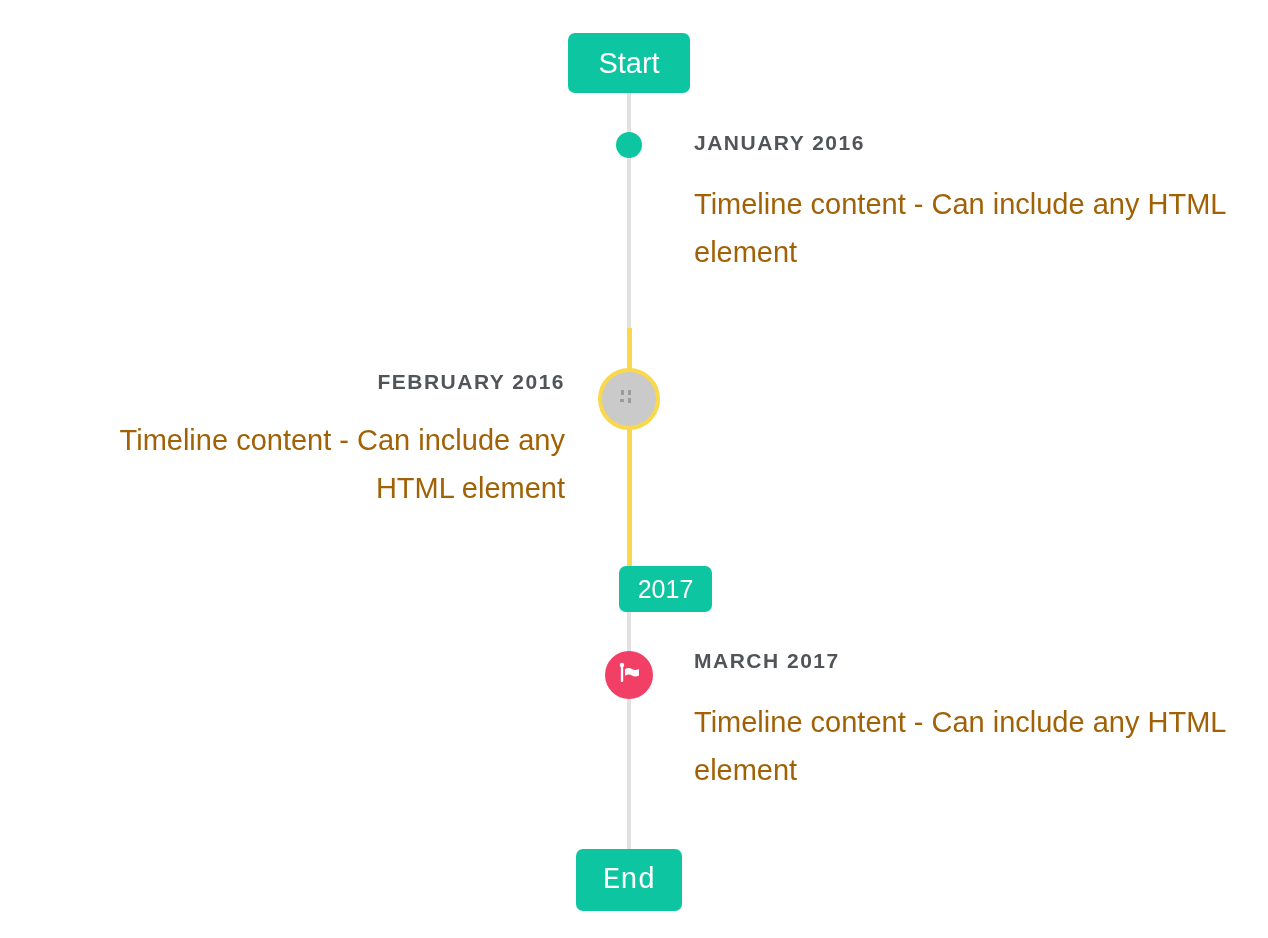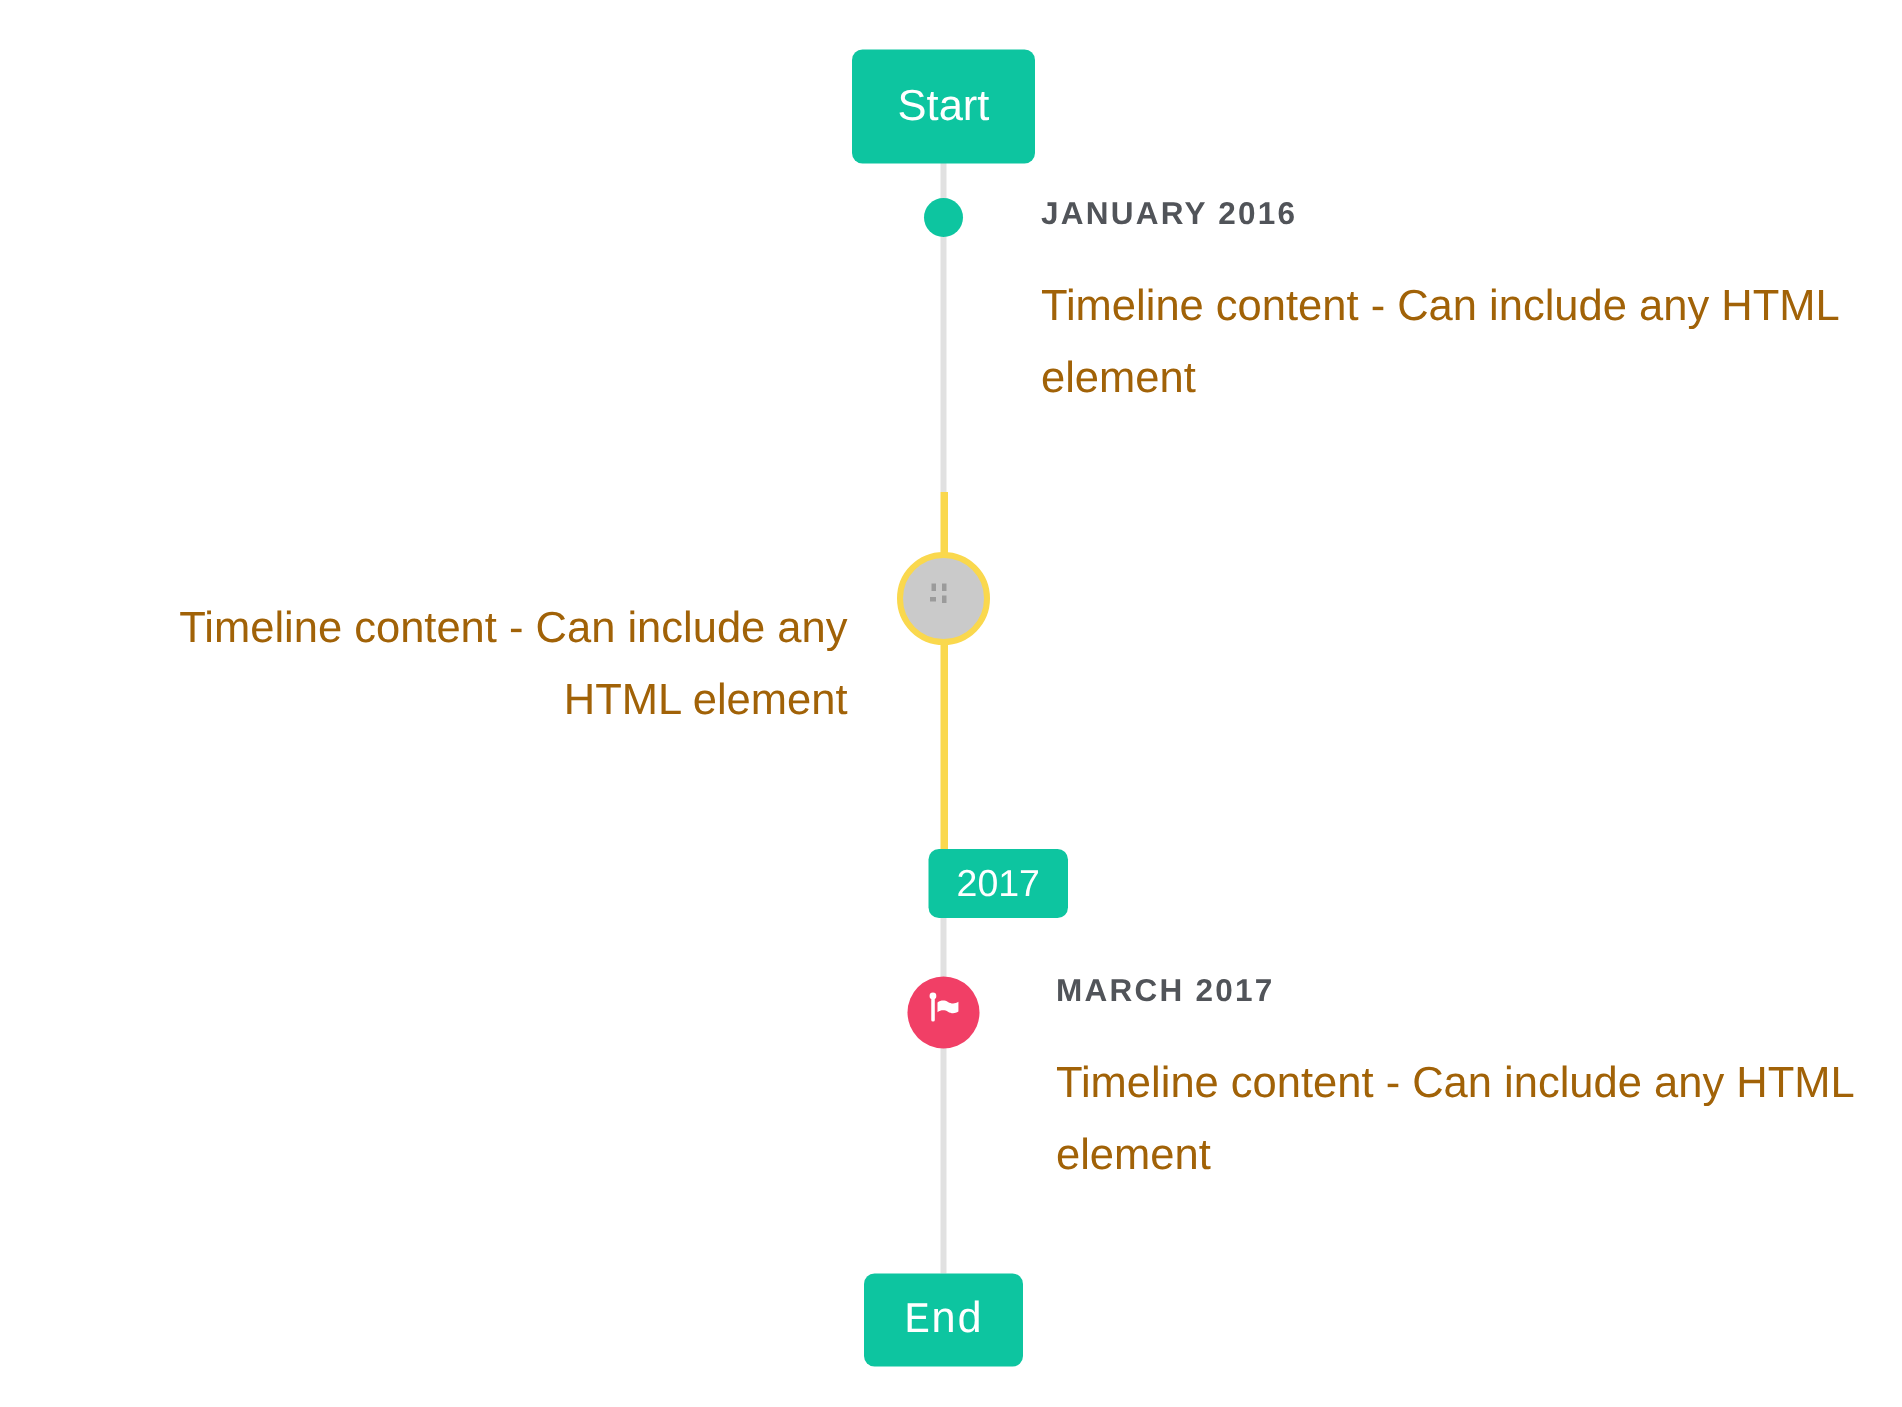--- a/index.html
+++ b/index.html
@@ -31,21 +31,21 @@
     position: absolute;
     background: #0dc5a0;
     color: #ffffff;
     border-radius: 7px;
     display: flex;
     align-items: center;
     justify-content: center;
     cursor: pointer;
     user-select: none;
   }
-  .badge.start { left: 568px; top: 33px;  width: 122px; height: 76px; font-size: 29px; }
+  .badge.start { left: 568px; top: 33px;  width: 122px; height: 60px; font-size: 29px; }
   .badge.year  { left: 583px; top: 566px; width: 93px;  height: 46px; font-size: 25px; margin-left: 36px; }
   .badge.end   { left: 576px; top: 849px; width: 106px; height: 62px; font-size: 29px; font-family: Liberation Mono, monospace; }
 
   
   .dot-jan {
     position: absolute;
     left: 616px; top: 132px;
     width: 26px; height: 26px;
     border-radius: 50%;
     background: #0dc5a0;
@@ -83,21 +83,21 @@
   }
   .content .body {
     margin-top: 27px;
     font-size: 29px;
     line-height: 48px;
     color: #a16207;
   }
   .content.jan { left: 694px; top: 132px; width: 535px; text-align: left; }
   .content.feb { left: 40px;  top: 371px; width: 525px; text-align: right; }
   .content.feb .body { margin-top: 24px; }
-  .content.mar { left: 694px; top: 650px; width: 535px; text-align: left; margin-left: 10px; }
+  .content.mar { left: 694px; top: 650px; width: 535px; text-align: left; }
 </style>
 </head>
 <body>
 
 <div class="canvas">
 
   <div class="seg gray-1"></div>
   <div class="seg yellow"></div>
   <div class="seg gray-2"></div>
 
@@ -115,20 +115,21 @@
         <g fill="#9b9b9b">
           <rect x="1" y="1" width="3" height="5"></rect>
           <rect x="8" y="1" width="3" height="5"></rect>
           <rect x="0" y="10" width="4" height="3"></rect>
           <rect x="8" y="9" width="3" height="5"></rect>
         </g>
       </svg>
     </span>
   </div>
   <div class="content feb">
+    <div class="date">FEBRUARY 2016</div>
     <div class="body">Timeline content - Can include any HTML element</div>
   </div>
 
   <div class="badge year">2017</div>
 
   <div class="circle-mar">
     <span>
       <svg width="27" height="27" viewBox="0 0 24 24" xmlns="http://www.w3.org/2000/svg">
         <g fill="#ffffff">
           <circle cx="5.3" cy="4.4" r="2"></circle>

